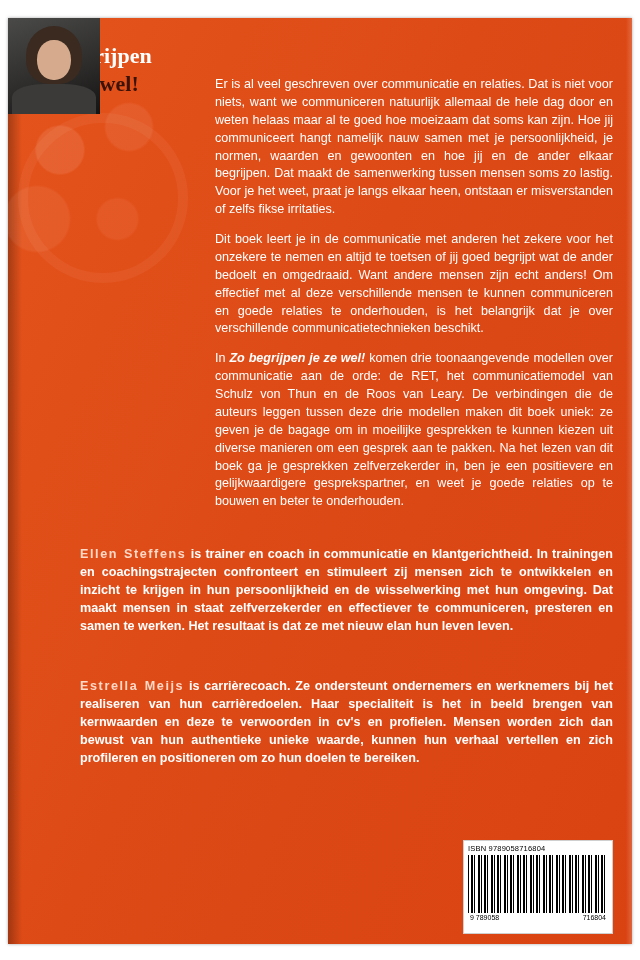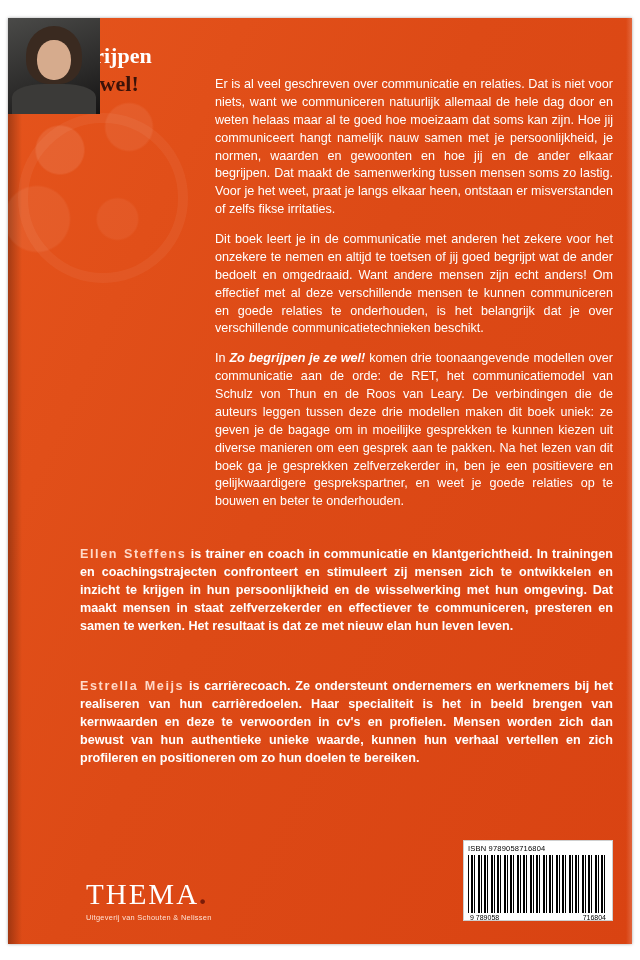--- a/index.html
+++ b/index.html
@@ -209,21 +209,21 @@
     color: #ffffff;
     font-size: 12px;
     letter-spacing: 3.4px;
   }
 
   .barcode-box {
     position: absolute;
     left: 455px;
     top: 822px;
     width: 150px;
-    height: 81px;
+    height: 94px;
     background: #ffffff;
     border: 1px solid #cfcfcf;
     padding: 3px 4px 2px 4px;
     box-sizing: border-box;
   }
   .isbn-text {
     font-family: "Liberation Sans", sans-serif;
     font-size: 7.5px;
     color: #000;
     letter-spacing: 0.2px;
@@ -284,24 +284,20 @@
   <div class="portrait p2">
     <div class="ph-bg"></div>
     <div class="face hair"></div>
     <div class="face skin"></div>
     <div class="face body-sh"></div>
   </div>
   <div class="author-block author-2">
     <p class="author-text"><span class="author-name">Estrella Meijs</span><span> is carrièrecoach. Ze ondersteunt ondernemers en werknemers bij het realiseren van hun carrièredoelen. Haar specialiteit is het in beeld brengen van kernwaarden en deze te verwoorden in cv's en profielen.  Mensen worden zich dan bewust van hun authentieke unieke waarde, kunnen hun verhaal vertellen en zich profileren en positioneren om zo hun doelen te bereiken.</span></p>
   </div>
 
-  <div class="publisher">
-    <div class="brand"><span>THEMA</span><span class="dot">.</span></div>
-    <div class="sub">Uitgeverij van Schouten &amp; Nelissen</div>
-  </div>
 
 
   <div class="barcode-box">
     <div class="isbn-text">ISBN 9789058716804</div>
     <div class="bars"></div>
     <div class="bar-digits">
       <span>9 789058</span>
       <span>716804</span>
     </div>
   </div>

